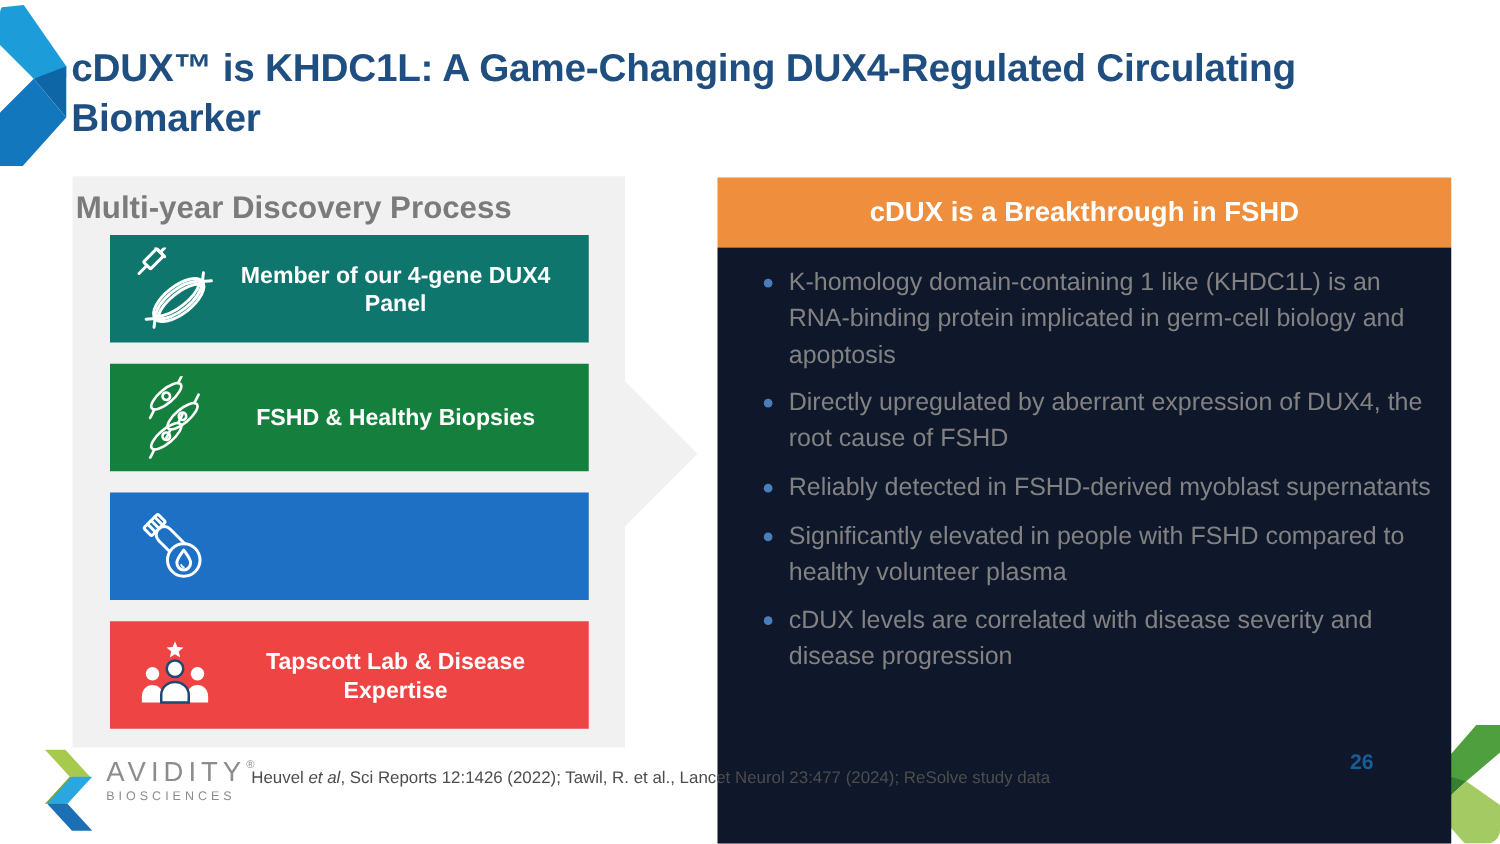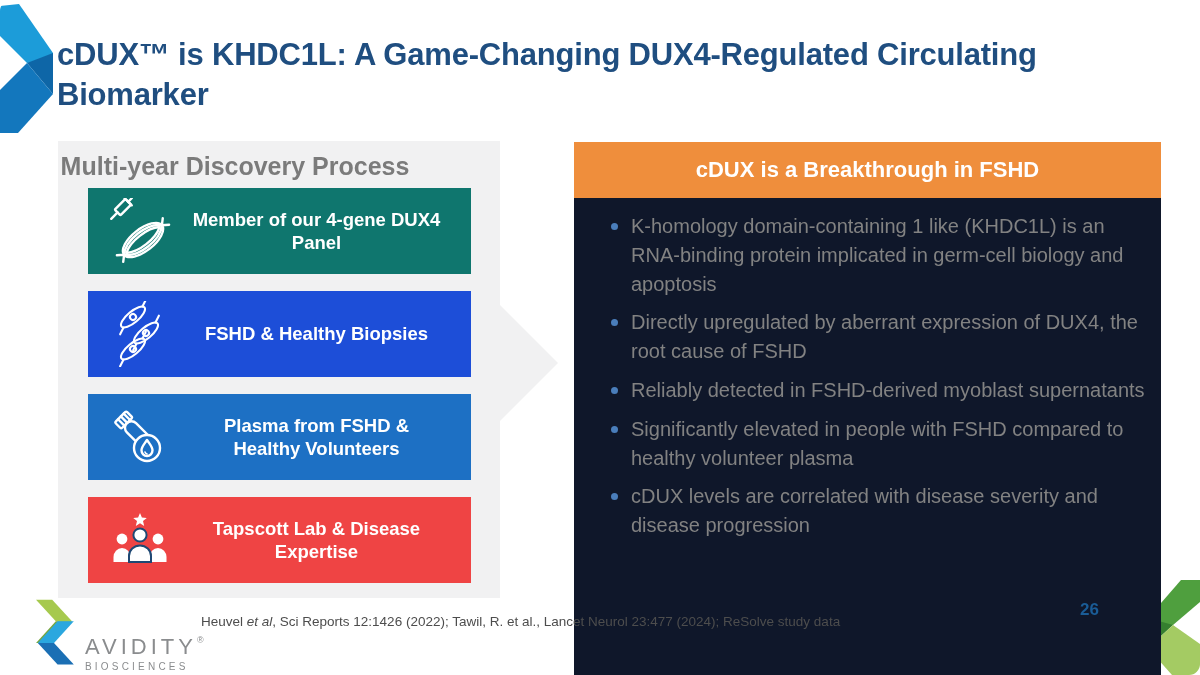--- a/index.html
+++ b/index.html
@@ -62,21 +62,21 @@
     line-height:1.44; margin-top:10px;
   }
   .bullets li:first-child { margin-top:6px; }
   .bullets li::before {
     content:""; position:absolute; left:17px; top:11px; width:7px; height:7px;
     border-radius:50%; background:#4A7EBB;
   }
 
   
   .brand-mark { position:absolute; left:27px; top:597px; }
-  .brand-text { position:absolute; left:85px; top:636px; color:#8A8C8E; }
+  .brand-text { position:absolute; left:85px; top:607px; color:#8A8C8E; }
   .brand-name { font-size:22px; letter-spacing:4px; line-height:1; }
   .brand-reg  { font-size:9px; vertical-align:top; }
   .brand-sub  { font-size:10px; letter-spacing:3.2px; margin-top:3px; }
 
   .citation {
     position:absolute; left:201px; top:612px; width:712px;
     font-size:13.5px; color:#4D4D4D; line-height:1.5;
   }
   .page-num {
     position:absolute; left:1080px; top:600px;
@@ -124,21 +124,21 @@
               <path d="M18,42 C28,31 56,31 66,42"></path>
               <path d="M18,42 C28,53 56,53 66,42"></path>
               <path d="M18,42 l-6,-4 M18,42 l-5,5"></path>
               <path d="M66,42 l6,4 M66,42 l5,-5"></path>
             </g>
           </svg>
         </span>
         <span class="step-label">Member of our 4-gene DUX4 Panel</span>
       </div>
 
-      <div class="step" style="background-color: #1d4ed8;">
+      <div class="step" style="background-color: #15803d;">
         <span class="step-icon">
           <svg width="70" height="66" viewBox="0 0 70 66" class="icon-stroke" style="stroke-width:2.1">
             <g transform="translate(28,16) rotate(-40)">
               <ellipse cx="0" cy="0" rx="15" ry="5.5"></ellipse>
                 <circle cx="0" cy="0" r="3"></circle>
               <line x1="-21" y1="5" x2="-14" y2="2"></line>
                 <line x1="21" y1="-5" x2="14" y2="-2"></line>
             </g>
             <g transform="translate(41,32) rotate(-40)">
               <ellipse cx="0" cy="0" rx="15" ry="5.5"></ellipse>
@@ -165,21 +165,20 @@
               <rect x="22.5" y="7" width="16" height="9" rx="1.5"></rect>
               <line x1="27" y1="7" x2="27" y2="16"></line>
               <line x1="31" y1="7" x2="31" y2="16"></line>
               <line x1="35" y1="7" x2="35" y2="16"></line>
             </g>
             <circle cx="42" cy="44" r="13" fill="#1D70C4"></circle>
             <path d="M42,36 C45,40.5 47.5,43 47.5,46.2 a5.5,5.8 0 0 1 -11,0 C36.5,43 39,40.5 42,36 Z"></path>
             <path d="M40,48 a3,3 0 0 0 2,2" style="stroke-width:1.6"></path>
           </svg>
         </span>
-        <span class="step-label">Plasma from FSHD &amp; Healthy Volunteers</span>
       </div>
 
       <div class="step" style="background-color: #ef4444;">
         <span class="step-icon">
           <svg width="70" height="60" viewBox="0 0 70 60" fill="#ffffff">
             <polygon points="35,3 36.9,7.6 41.8,7.9 38,11.1 39.2,15.9 35,13.3 30.8,15.9 32,11.1 28.2,7.9 33.1,7.6"></polygon>
             <circle cx="17" cy="29" r="5.4"></circle>
             <path d="M8.5,52 v-5 a8.5,9 0 0 1 17,0 v5 z"></path>
             <circle cx="53" cy="29" r="5.4"></circle>
             <path d="M44.5,52 v-5 a8.5,9 0 0 1 17,0 v5 z"></path>

